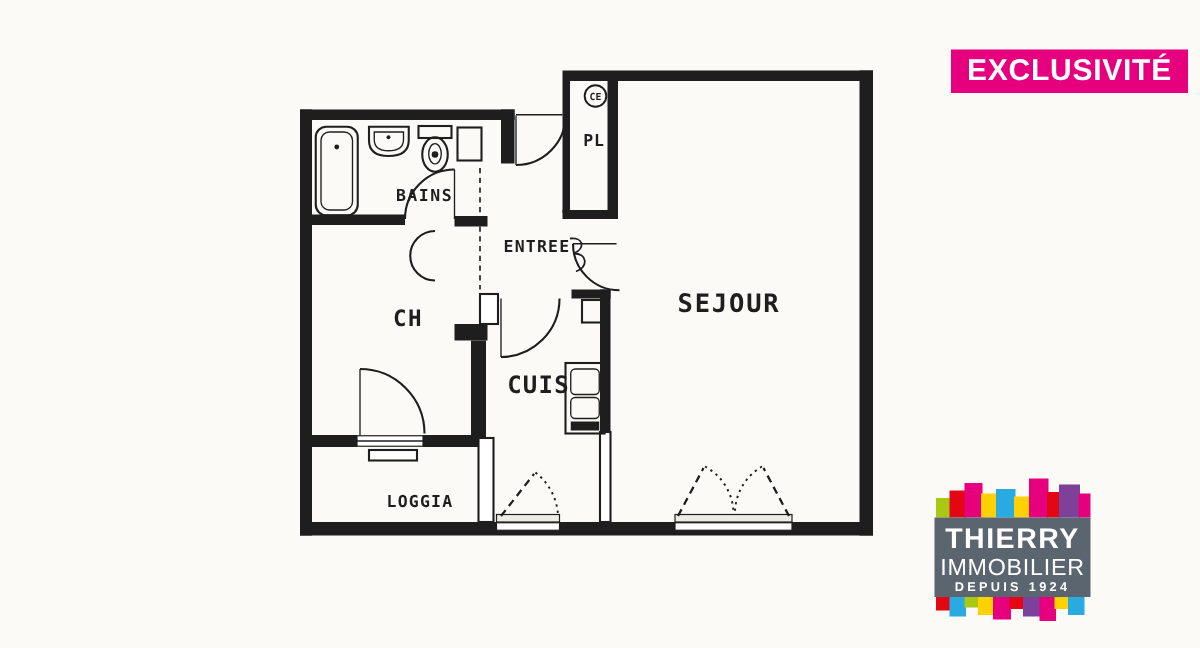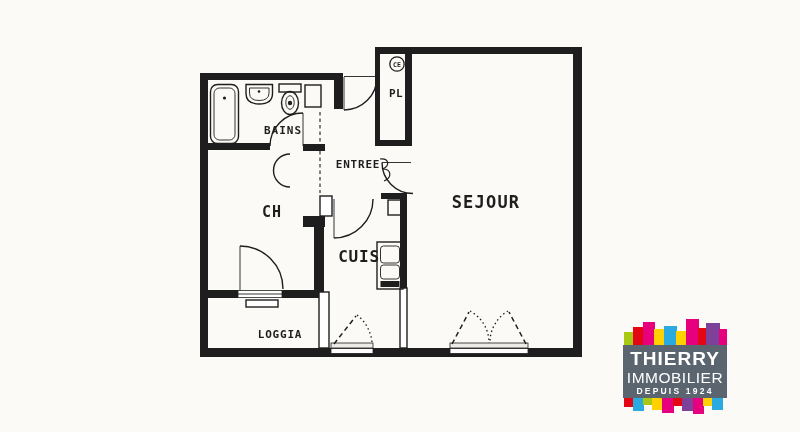--- a/index.html
+++ b/index.html
@@ -135,20 +135,21 @@
     <text class="lbl" x="283" y="134" font-size="11" letter-spacing="1">BAINS</text>
     <text class="lbl" x="272" y="217" font-size="15" letter-spacing="1">CH</text>
     <text class="lbl" x="358" y="168" font-size="11" letter-spacing="0.8">ENTREE</text>
     <text class="lbl" x="396" y="97" font-size="11" letter-spacing="0.5">PL</text>
     <text class="lbl" x="486" y="208" font-size="17" letter-spacing="1.2">SEJOUR</text>
     <text class="lbl" x="359" y="262" font-size="16" letter-spacing="0.8">CUIS</text>
     <text class="lbl" x="280" y="338" font-size="11" letter-spacing="0.8">LOGGIA</text>
     <path class="ln" style="stroke-width:1.2" d="M 380 159 c 9 -1 10.5 6.5 2.5 10 c 9 0 10 8.5 1.5 12"></path>
   </svg>
 
+  <div class="badge">EXCLUSIVITÉ</div>
 
   <svg class="logo" viewBox="0 0 136 100">
     <g>
       <rect class="blk-lime" x="8" y="16" width="10" height="13"></rect>
       <rect class="blk-red" x="17" y="11" width="11" height="18"></rect>
       <rect class="blk-magenta" x="27" y="6" width="12" height="23"></rect>
       <rect class="blk-yellow" x="38" y="13" width="11" height="16"></rect>
       <rect class="blk-cyan" x="48" y="10" width="13" height="19"></rect>
       <rect class="blk-yellow" x="60" y="15" width="11" height="14"></rect>
       <rect class="blk-magenta" x="70" y="3" width="13" height="26"></rect>

